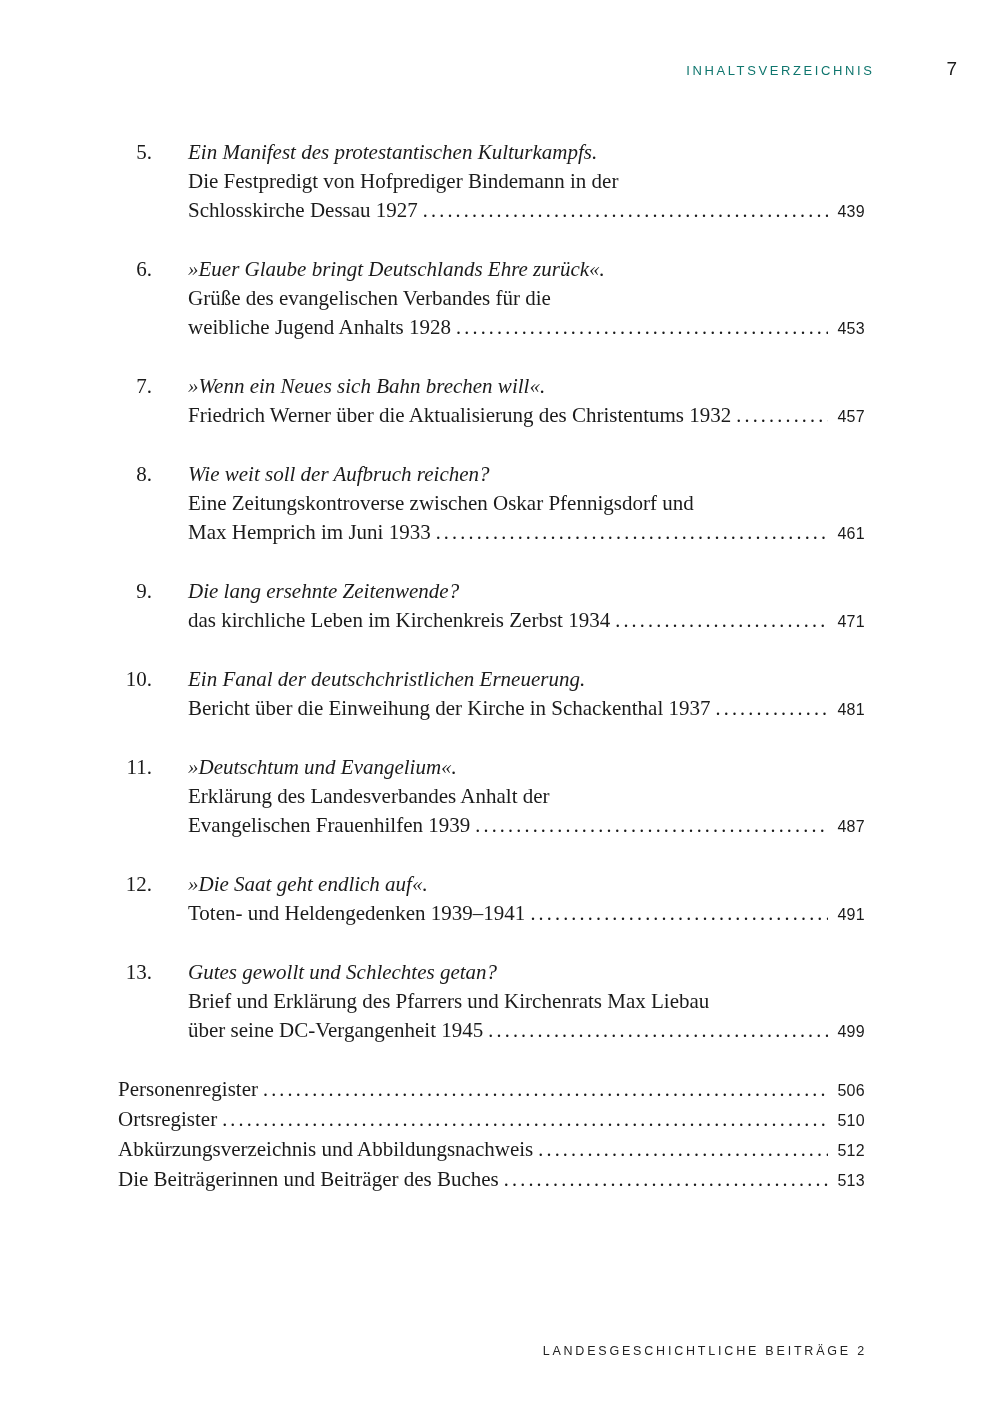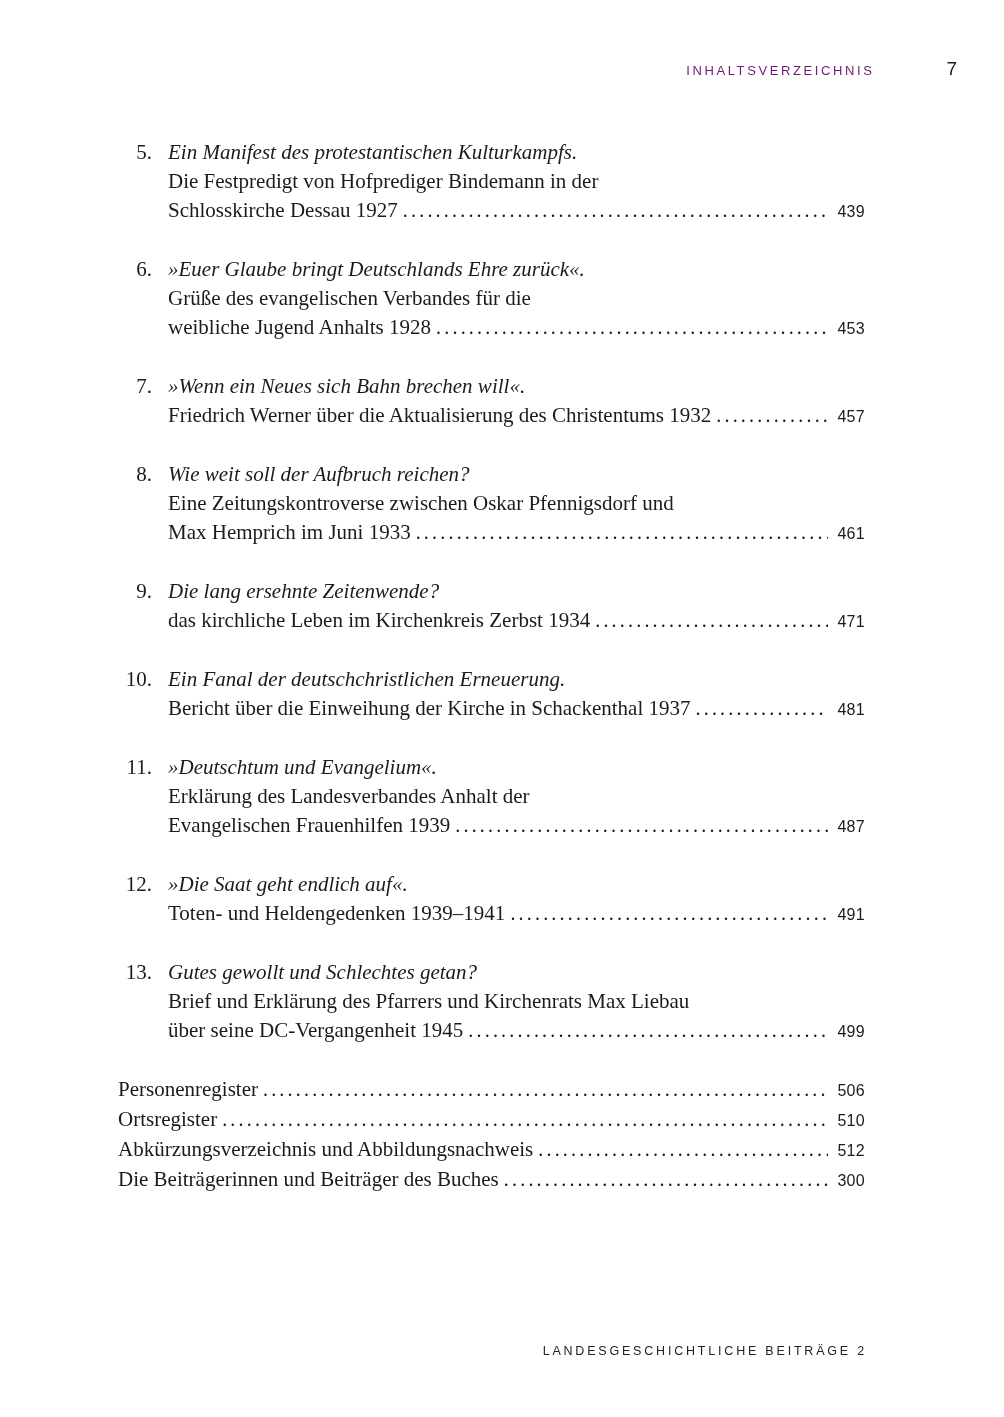--- a/index.html
+++ b/index.html
@@ -20,21 +20,21 @@
     left: 0;
     right: 47px;
     display: flex;
     justify-content: flex-end;
     align-items: baseline;
     font-family: "Liberation Sans", sans-serif;
   }
   .running-header .htitle {
     font-size: 13px;
     letter-spacing: 2.6px;
-    color: #701a75;
+    color: #0f766e;
     margin-right: 72px;
   }
   .running-header .folio {
     font-size: 19px;
     color: #1b1b1b;
   }
 
   
   .toc {
     position: absolute;
@@ -44,21 +44,21 @@
     font-size: 21px;
     line-height: 29px;
   }
   .entry { display: flex; margin-bottom: 29px; }
   .entry .num {
     flex: none;
     width: 34px;
     text-align: right;
     margin-right: 16px;
   }
-  .entry .body { flex: 1; min-width: 0; }
+  .entry .body { flex: 1; min-width: 0; margin-left: 20px; }
   .entry .title { font-style: italic; }
 
   .lastline { display: flex; align-items: baseline; justify-content: flex-end; }
   .lastline .text { white-space: nowrap; }
   .leader {
     flex: 1;
     overflow: hidden;
     white-space: nowrap;
     margin: 0 9px 0 5px;
     min-width: 0;
@@ -237,19 +237,19 @@
 
   <div class="bm-row">
     <span class="text">Abkürzungsverzeichnis und Abbildungsnachweis</span>
     <span class="leader"></span>
     <span class="pagenum">512</span>
   </div>
 
   <div class="bm-row">
     <span class="text">Die Beiträgerinnen und Beiträger des Buches</span>
     <span class="leader"></span>
-    <span class="pagenum">300</span>
+    <span class="pagenum">513</span>
   </div>
 </div>
   </div>
 
   <div class="footer">LANDESGESCHICHTLICHE BEITRÄGE 2</div>
 </div>
 
 </body></html>

